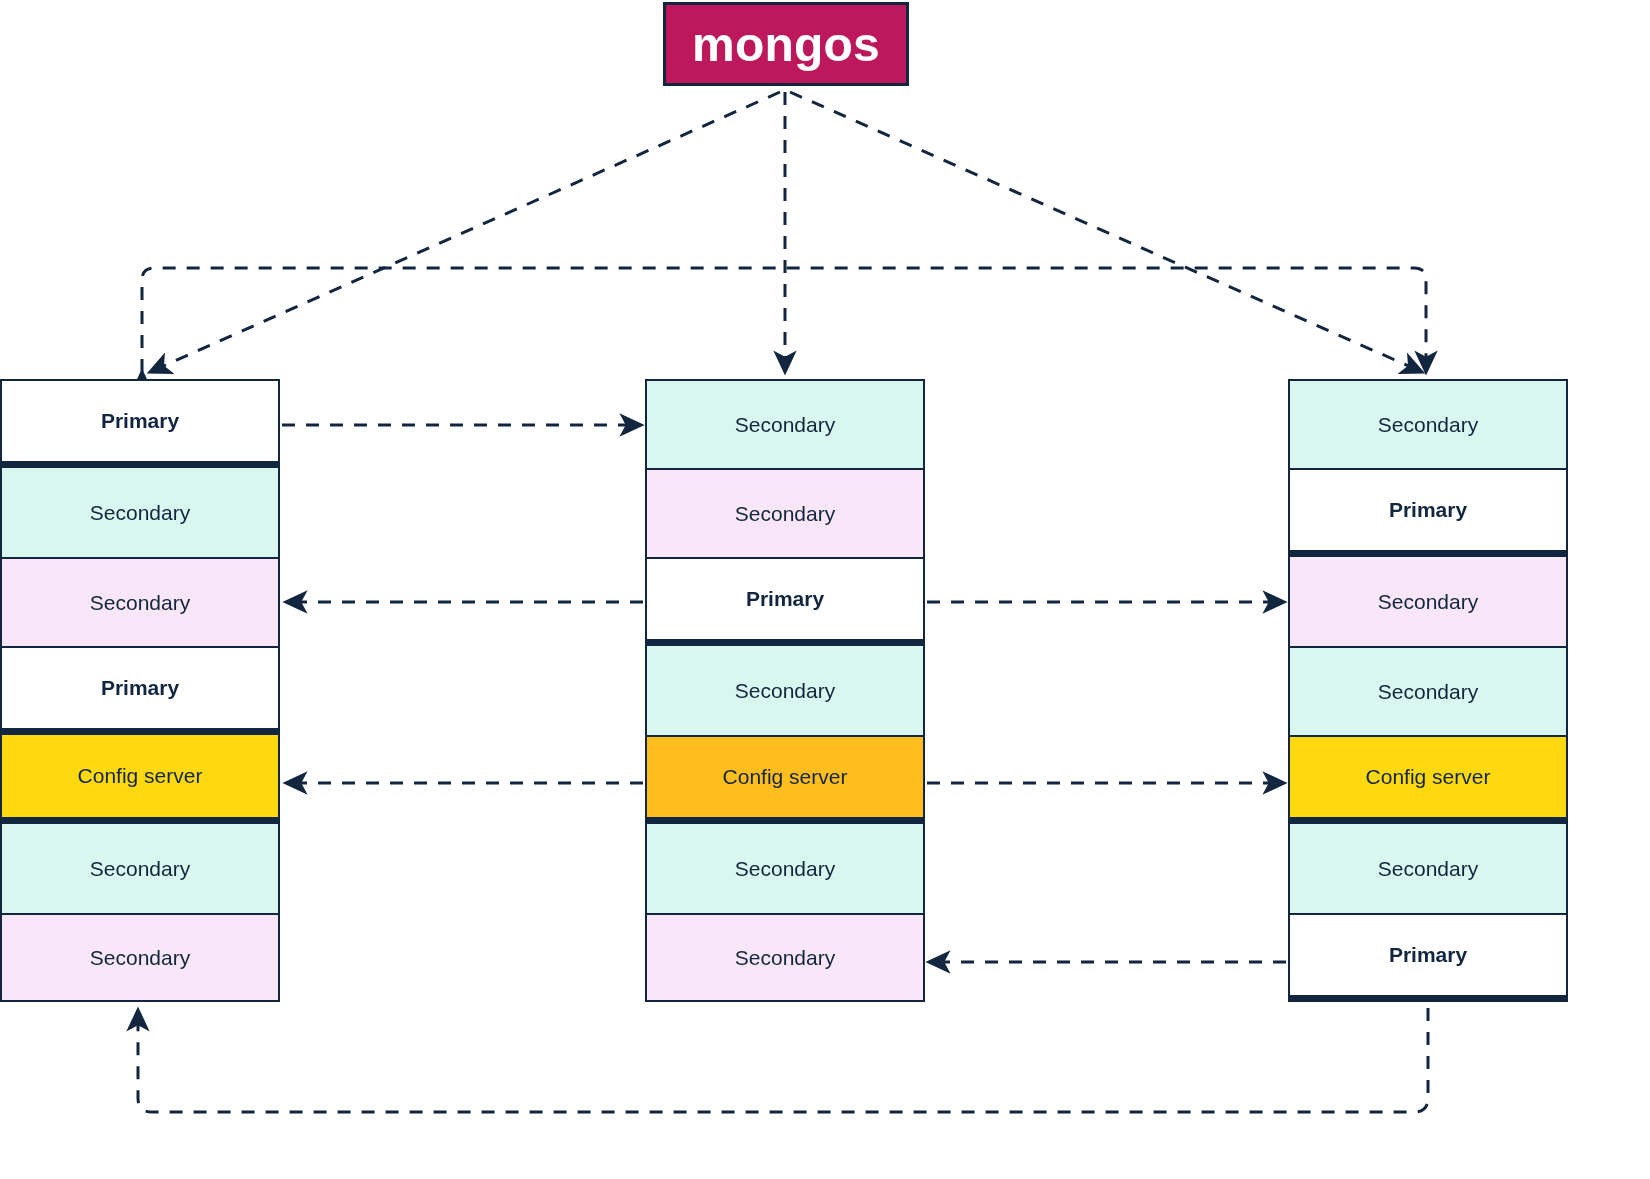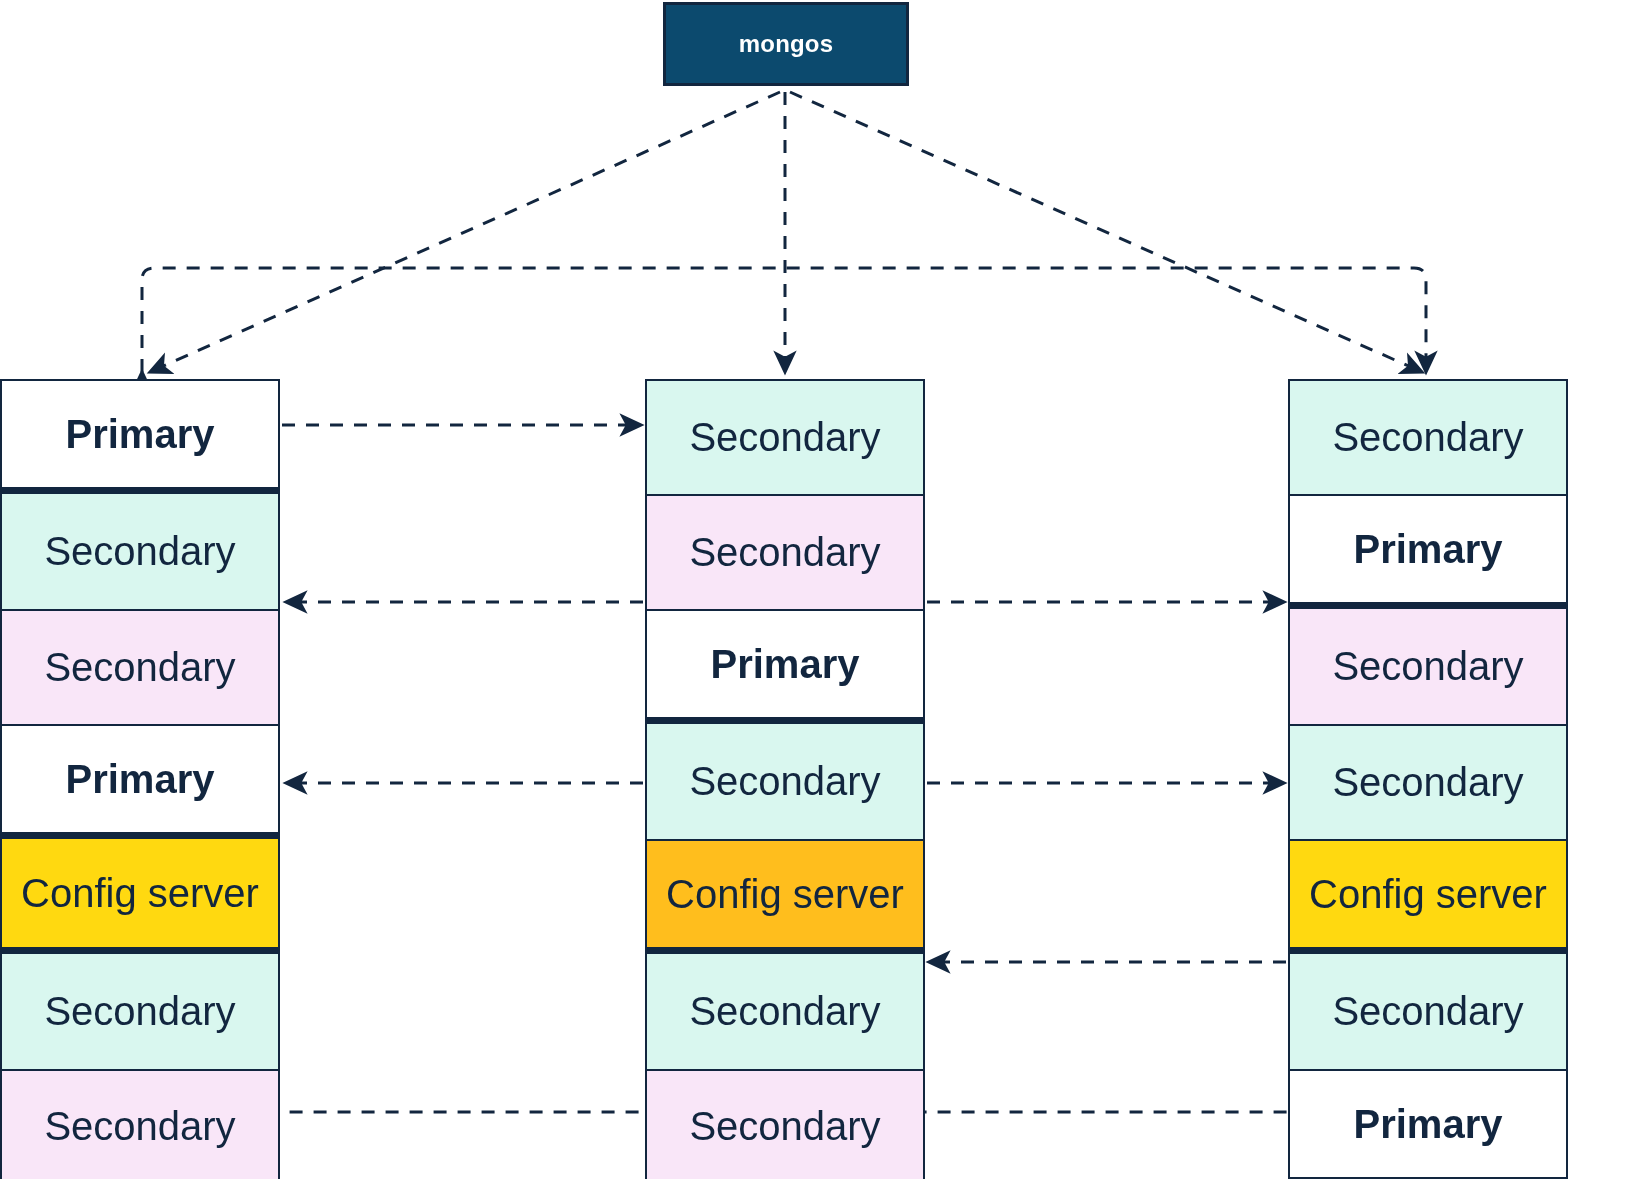--- a/index.html
+++ b/index.html
@@ -25,51 +25,51 @@
     pointer-events: none;
   }
 
   
   .mongos {
     position: absolute;
     left: 663px;
     top: 2px;
     width: 246px;
     height: 84px;
-    background: #0c4a6e;
+    background: #be185d;
     border: 3px solid #12263F;
     box-sizing: border-box;
     display: flex;
     align-items: center;
     justify-content: center;
     color: #ffffff;
-    font-size: 24px;
+    font-size: 48px;
     font-weight: bold;
     letter-spacing: .2px;
   }
 
   
   .column {
     position: absolute;
     top: 379px;
     width: 280px;
   }
   .col-left   { left: 0px;    width: 280px; }
   .col-middle { left: 645px;  width: 280px; }
   .col-right  { left: 1288px; width: 280px; }
 
   .node {
     box-sizing: border-box;
-    height: 115px;
+    height: 89px;
     border: 2px solid #12263F;
     border-bottom: none;
     display: flex;
     align-items: center;
     justify-content: center;
-    font-size: 40px;
+    font-size: 21px;
     color: #12263F;
     position: relative;
   }
   .node:last-child { border-bottom: 2px solid #12263F; }
 
   .node.primary {
     background: #ffffff;
     font-weight: bold;
     border-bottom: 7px solid #12263F;
   }

